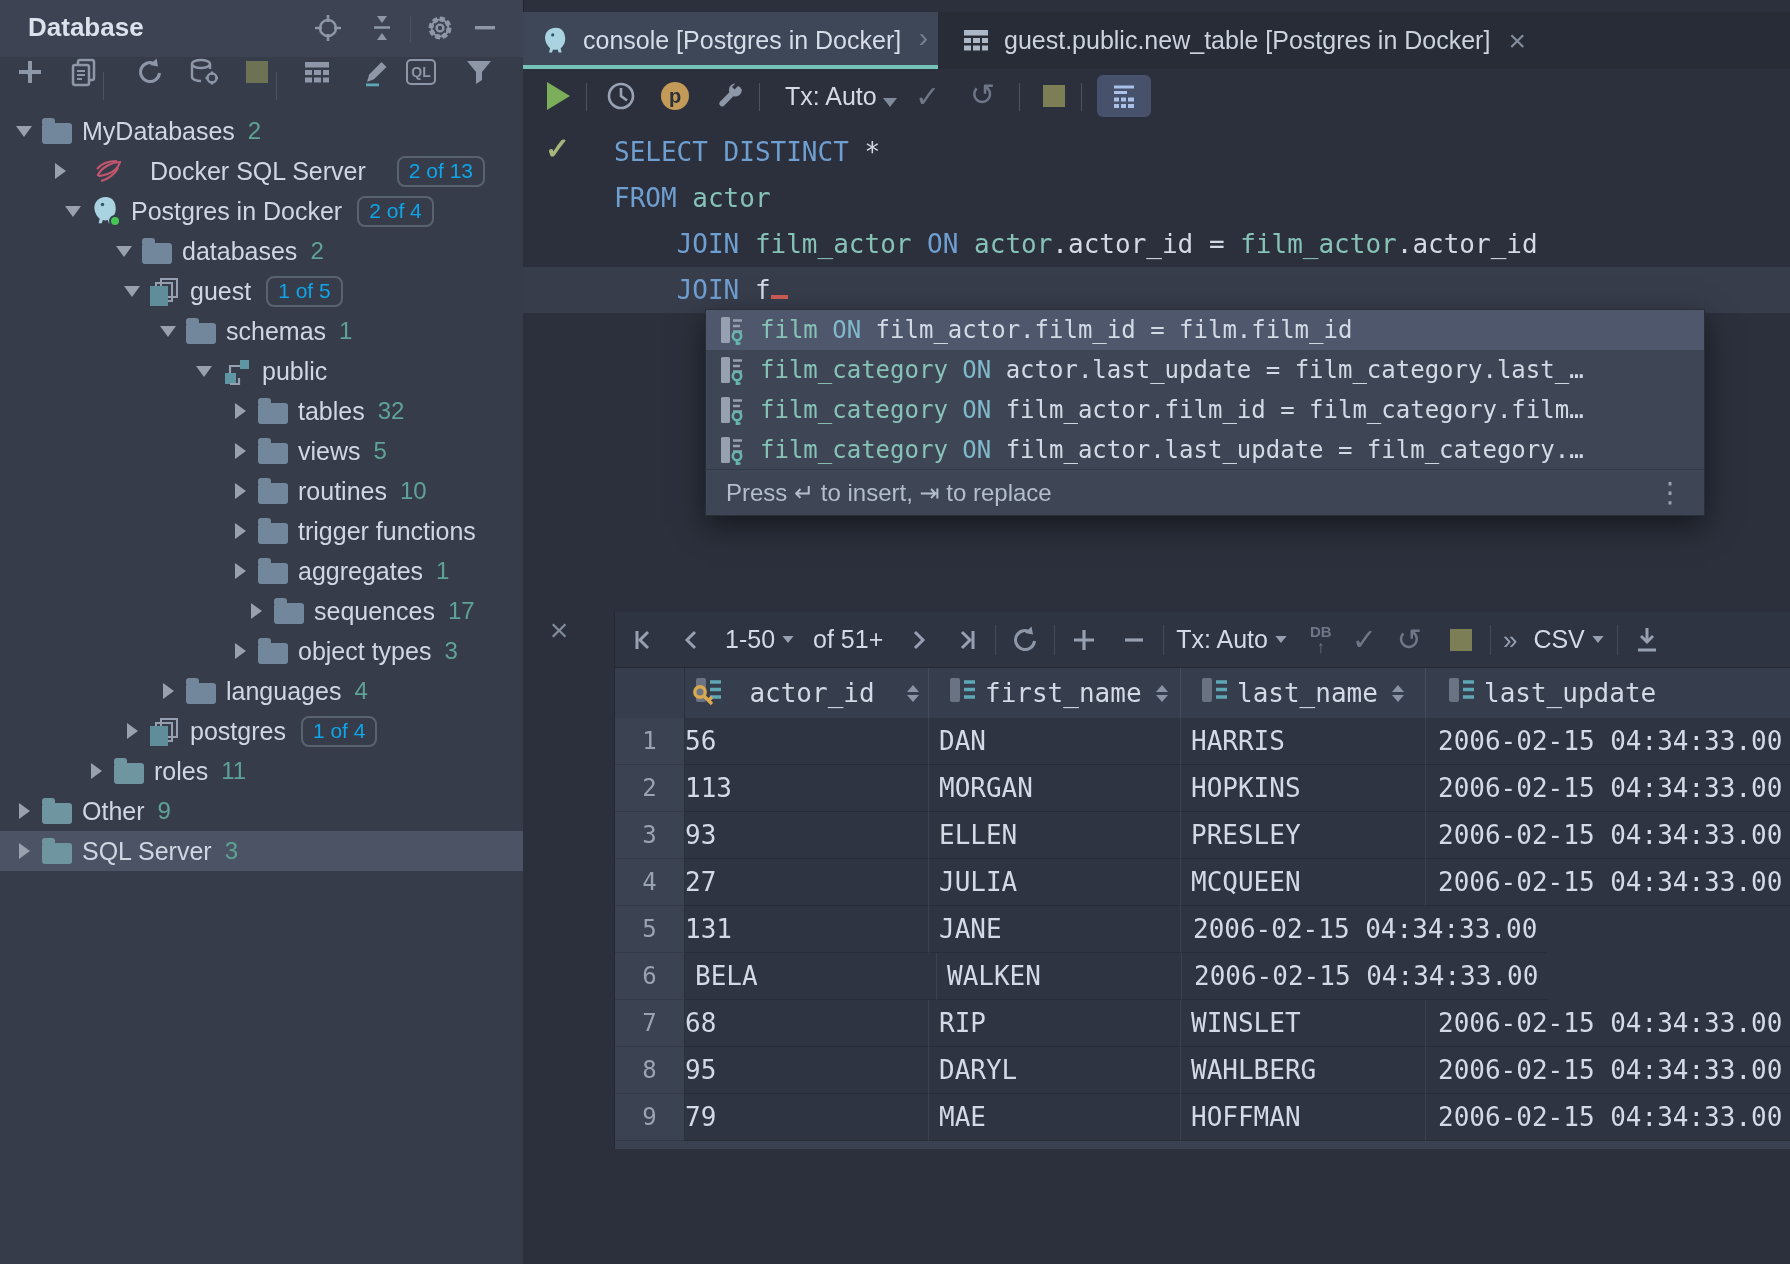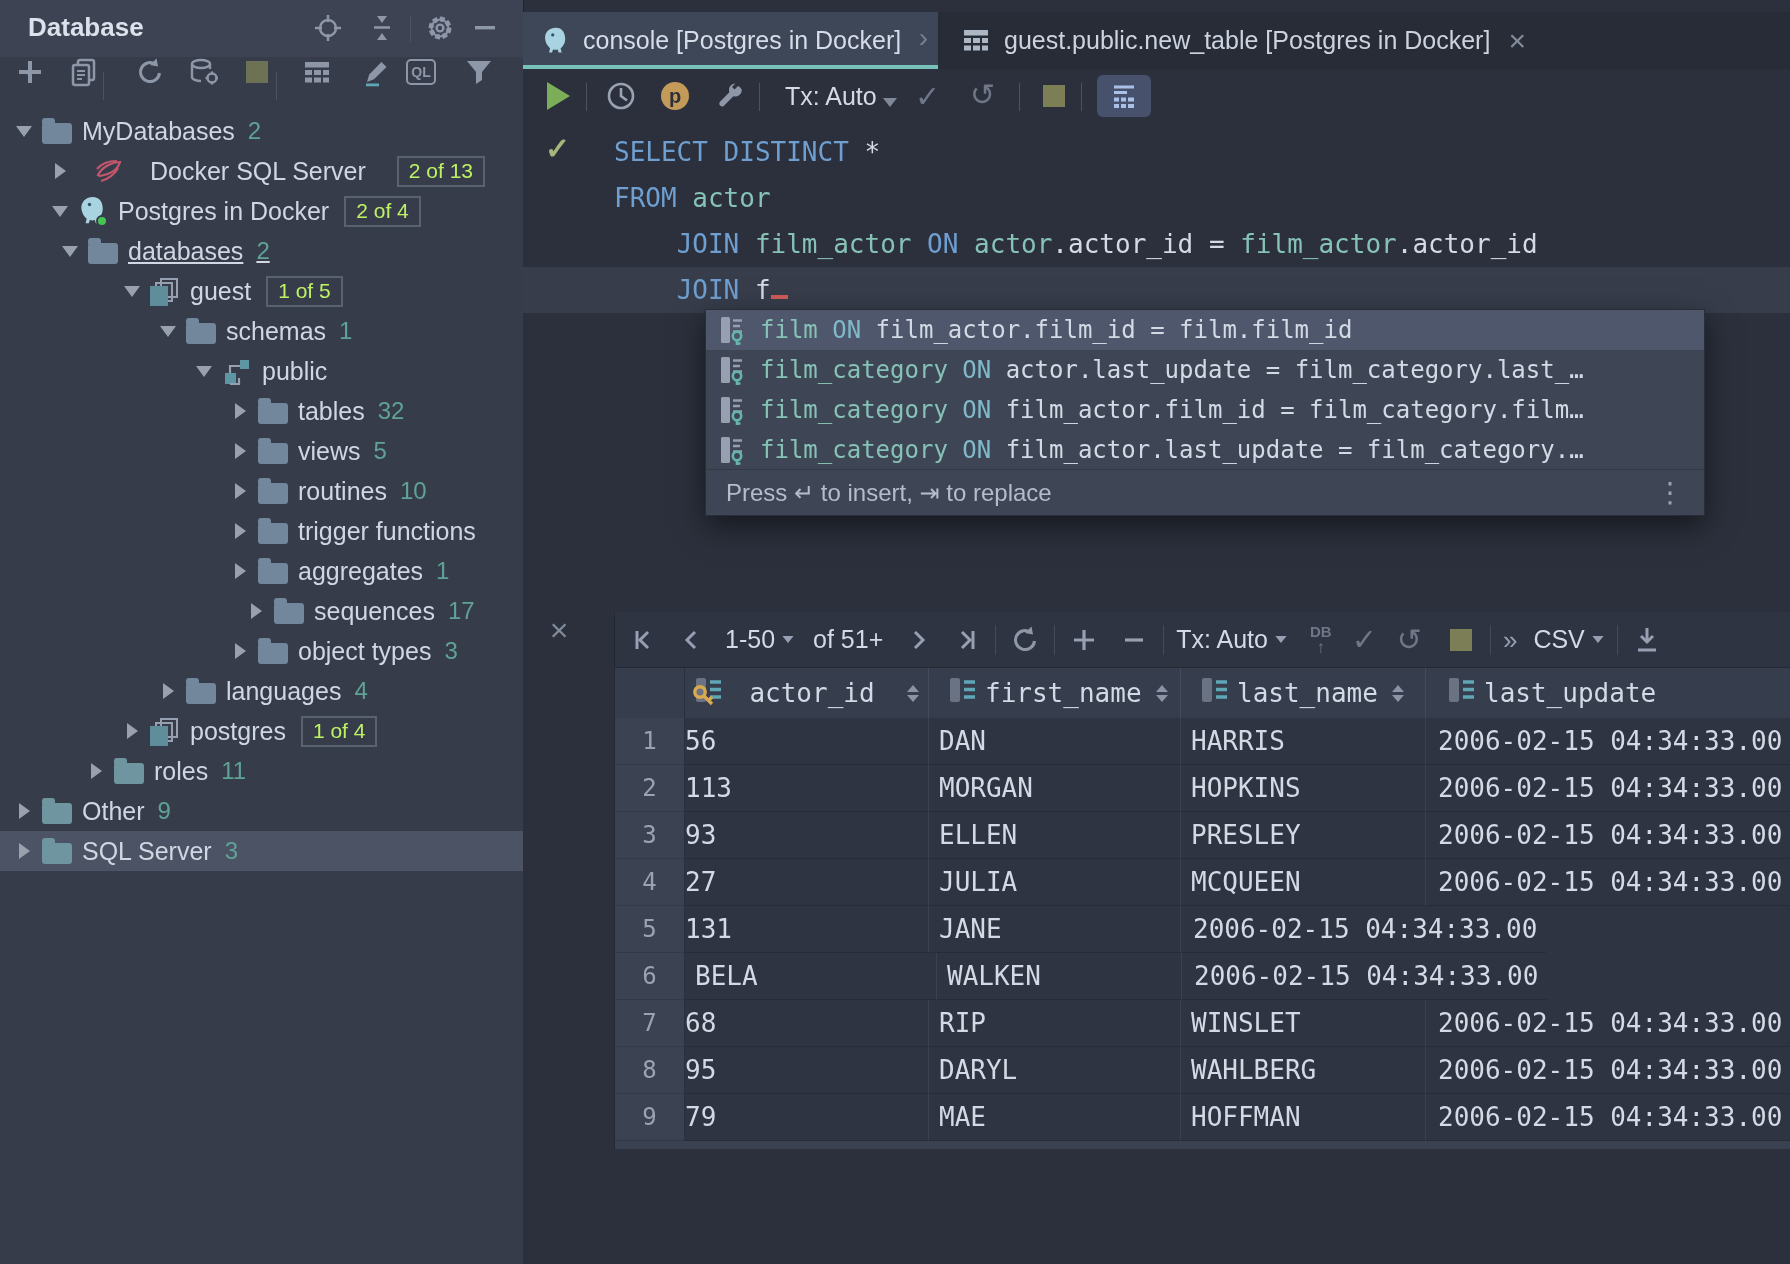--- a/index.html
+++ b/index.html
@@ -19,21 +19,21 @@
 
   #tree{left:0;top:111px;width:523px;bottom:0;}
   .trow{position:relative;height:40px;display:flex;align-items:center;white-space:nowrap;}
   .trow.sel{background:#4c5365;}
   .tarrow{width:20px;height:16px;display:inline-flex;align-items:center;justify-content:center;flex:none;}
   .tri-d{width:0;height:0;border-left:8px solid transparent;border-right:8px solid transparent;border-top:11px solid #99a1ae;}
   .tri-r{width:0;height:0;border-top:8px solid transparent;border-bottom:8px solid transparent;border-left:11px solid #99a1ae;}
   .ticon{width:34px;height:32px;margin-left:6px;display:inline-flex;align-items:center;justify-content:center;flex:none;}
   .tlabel{margin-left:8px;font-size:25px;color:#cfd7e2;}
   .tcount{margin-left:13px;font-size:24px;color:#5fa396;}
-  .tbadge{margin-left:15px;font-size:21px;color:#bef264;border:2px solid #59636f;border-radius:0;padding:1px 10px 2px;}
+  .tbadge{margin-left:15px;font-size:21px;color:#0ea5e9;border:2px solid #59636f;border-radius:8px;padding:1px 10px 2px;}
 
   .folder{width:30px;height:21px;background:#72879b;border-radius:3px;position:relative;margin-top:5px;}
   .folder:before{content:"";position:absolute;top:-5px;left:0;width:13px;height:6px;background:inherit;border-radius:3px 3px 0 0;}
   .folder.teal{background:#6f96a0;}
   .dbstack{position:relative;width:30px;height:30px;}
   .dbstack i{position:absolute;width:18px;height:20px;border:2px solid #97a0b0;box-sizing:border-box;}
   .dbstack i.f{left:0;bottom:0;background:#5f8d99;border-color:#5f8d99;}
   .dbstack i.m{left:5px;bottom:4px;}
   .dbstack i.b{left:10px;bottom:8px;}
 
@@ -229,35 +229,35 @@
               <g fill="none" stroke="#c2566d" stroke-width="2.2">
                 <path d="M6 20C10 12 20 7 28 7c-2 7-9 12-20 14z"></path>
                 <path d="M9 26c7-1.5 14-7 17-13"></path>
                 <path d="M5 14c4-5 12-8 20-8"></path>
               </g>
             </svg>
           </span>
           <span class="tlabel">Docker SQL Server</span>
           <span class="tbadge">2 of 13</span>
         </div>
-        <div class="trow" style="padding-left: 50px;">
+        <div class="trow" style="padding-left: 63px;">
           <span class="tarrow">
             <i class="tri-d"></i>
           </span>
           <span class="ticon">
             <svg width="34" height="34" viewBox="0 0 34 34">
               <path d="M17 3C9 3 4.5 9 5.5 15.5c.6 4 2.8 7.3 5.2 9.3l-1.1 4.4h3.2l1-3.2c1.6.5 3.4.5 5 0l1 3.2H23l-1.1-4.4c2.8-2.2 5.3-6.3 4.8-11.3C26.2 6.3 22 3 17 3z" fill="#a9d3e0"></path>
               <circle cx="13.5" cy="10.5" r="1.7" fill="#33536b"></circle>
               <circle cx="26" cy="27" r="5" fill="#45c653" stroke="#363c4a" stroke-width="2"></circle>
             </svg>
           </span>
           <span class="tlabel">Postgres in Docker</span>
           <span class="tbadge">2 of 4</span>
         </div>
-        <div class="trow" style="padding-left: 60px; text-decoration: underline;">
+        <div class="trow" style="padding-left: 114px;">
           <span class="tarrow">
             <i class="tri-d"></i>
           </span>
           <span class="ticon">
             <span class="folder"></span>
           </span>
           <span class="tlabel">databases</span>
           <span class="tcount">2</span>
         </div>
         <div class="trow" style="padding-left: 122px;">

